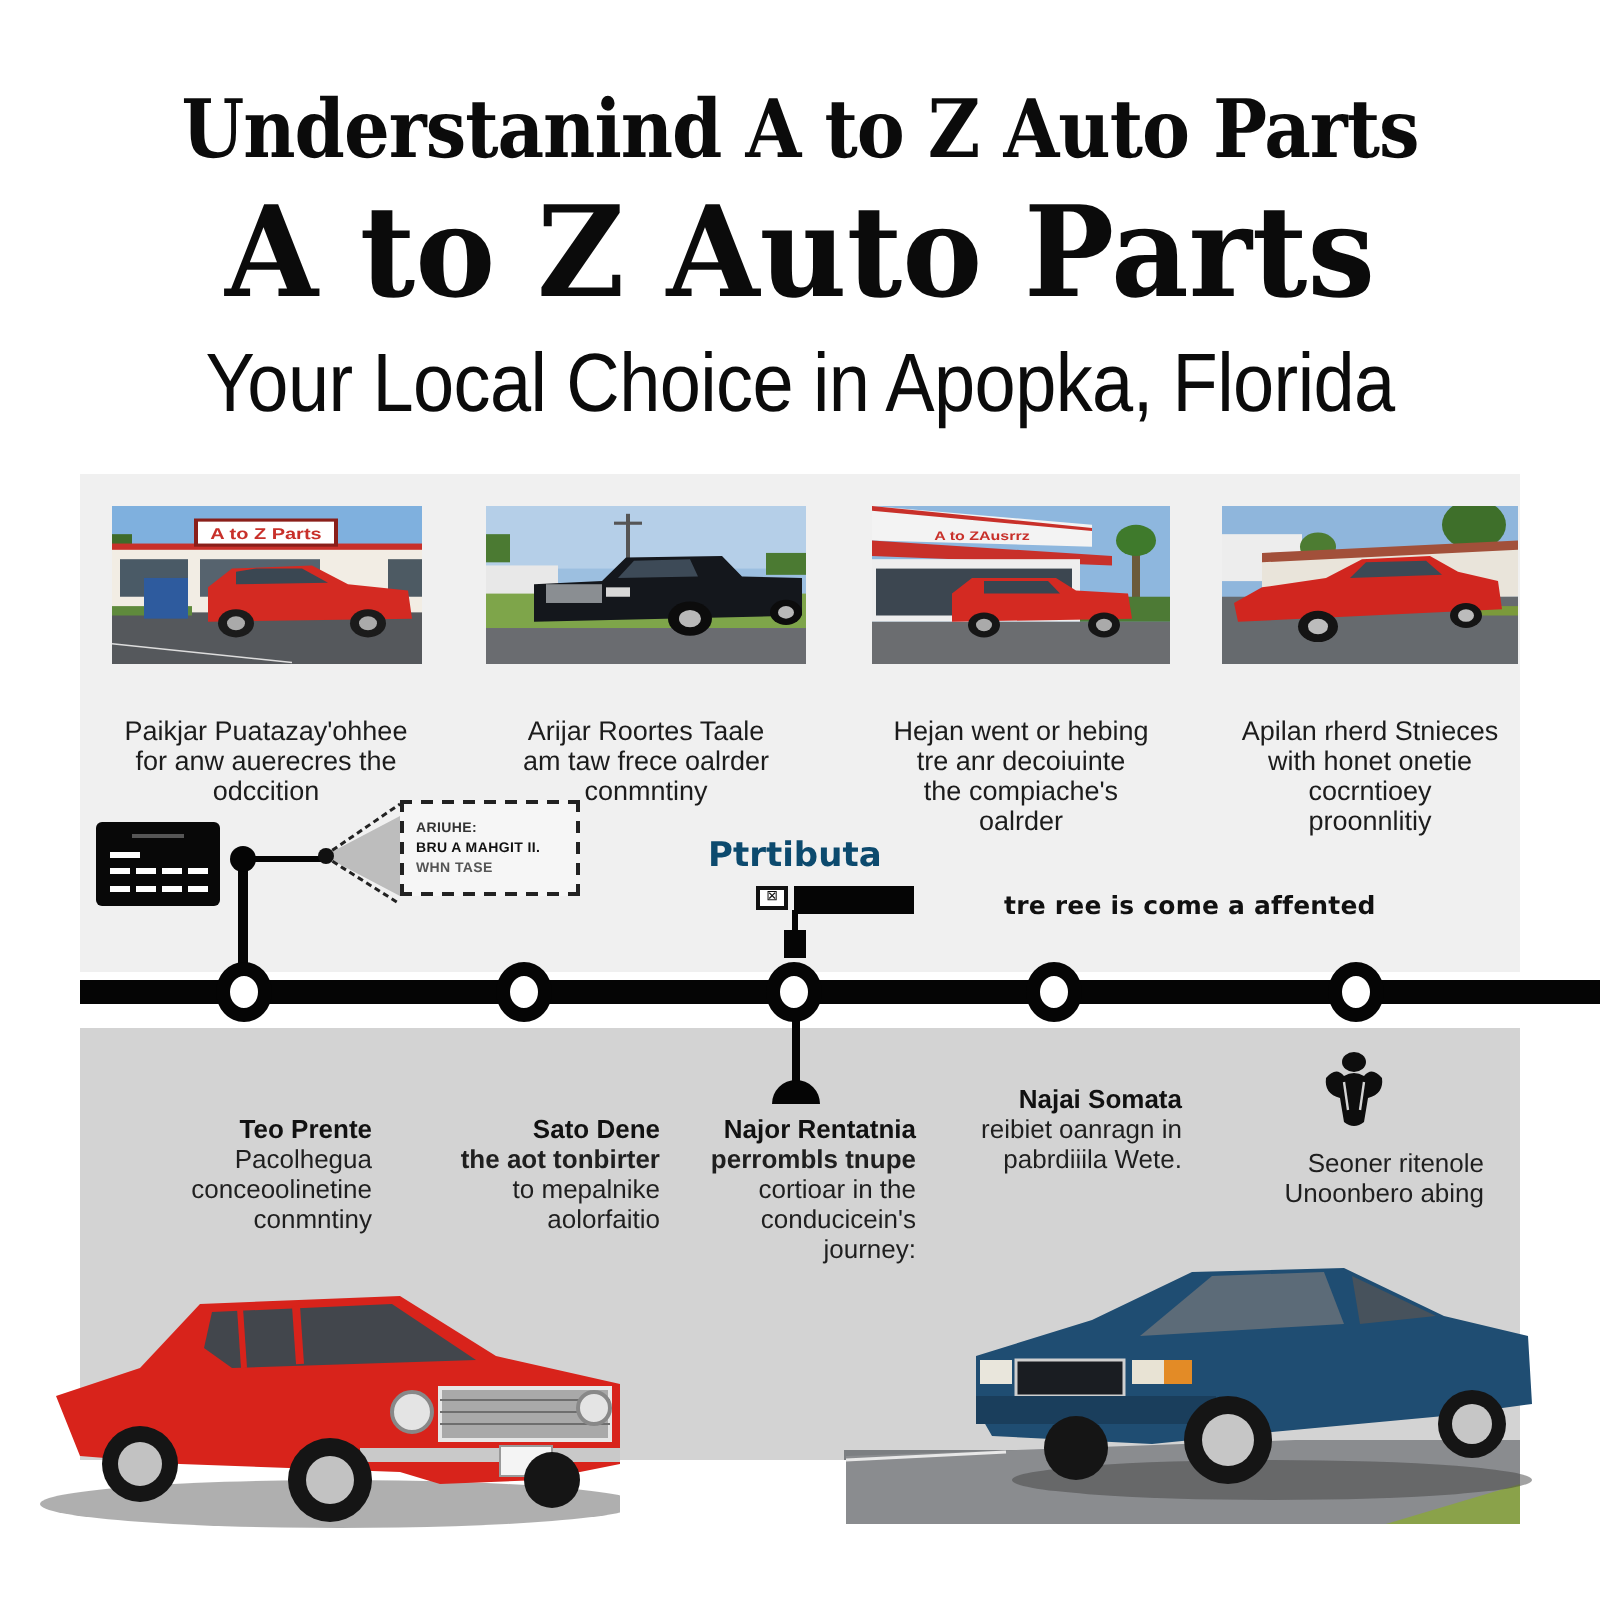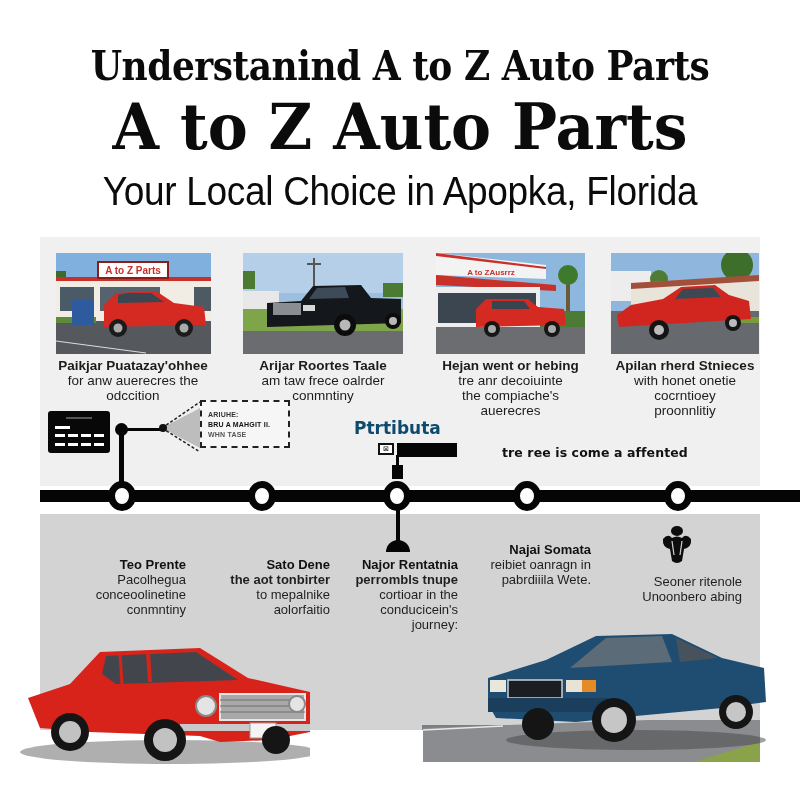--- a/index.html
+++ b/index.html
@@ -12,25 +12,25 @@
           font-family: "DejaVu Serif", "Liberation Serif", serif; font-weight: 900; color: #0b0b0b; }
     .h1.l1 { top: 44px; font-size: 36px; letter-spacing: -0.5px; transform: scaleY(1.12); }
     .h1.l2 { top: 92px; font-size: 60px; letter-spacing: 0px; transform: scaleY(1.05); }
     .h1.l3 { top: 171px; font-family: "Liberation Sans", "DejaVu Sans", sans-serif; font-weight: 400;
              font-size: 37px; letter-spacing: -0.3px; transform: scaleY(1.12); }
 
     
     .top-panel { position: absolute; left: 40px; top: 237px; width: 720px; height: 249px; background: #f0f0f0; }
     .bot-panel { position: absolute; left: 40px; top: 514px; width: 720px; height: 216px; background: #d3d3d3; }
 
-    .photo { position: absolute; top: 253px; height: 101px; overflow: hidden; }
+    .photo { position: absolute; top: 253px; height: 79px; overflow: hidden; }
     .photo svg { width: 100%; height: 100%; display: block; }
 
     .caption { position: absolute; text-align: center; font-size: 13.5px; line-height: 15px; color: #1c1c1c; }
-    .caption .cap-title { font-weight: 700; }
+    .caption .cap-title { font-weight: 400; }
 
     
     .tl-line { position: absolute; left: 40px; top: 490px; width: 760px; height: 12px; background: #050505; }
     .node { position: absolute; top: 481px; width: 28px; height: 30px; border-radius: 50%; background: #fff;
             border: 7px solid #050505; }
     .stem { position: absolute; background: #050505; }
 
     .annot-box { position: absolute; left: 200px; top: 400px; width: 90px; height: 48px;
                  border: 2px dashed #222; background: #f6f6f6; font-size: 7px; font-weight: 700;
                  color: #333; padding: 8px 6px; line-height: 10px; letter-spacing: 0.2px; }
@@ -139,21 +139,21 @@
     <circle cx="56" cy="76" r="8" fill="#161616"></circle>
       <circle cx="56" cy="76" r="4" fill="#aaa"></circle>
     <circle cx="116" cy="76" r="8" fill="#161616"></circle>
       <circle cx="116" cy="76" r="4" fill="#aaa"></circle>
   </svg>
 </div>
 <div class="caption" style="left:428px; top:358px; width:165px;">
   <div class="cap-title">Hejan went or hebing</div>
   <div>tre anr decoiuinte</div>
   <div>the compiache's</div>
-  <div>auerecres</div>
+  <div>oalrder</div>
 </div>
 
 <div class="photo" style="left:611px; width:148px;">
   <svg viewBox="0 0 148 101" preserveAspectRatio="none">
     <rect width="148" height="101" fill="#8fb6dc"></rect>
     <rect x="0" y="18" width="40" height="30" fill="#ededed"></rect>
     <circle cx="126" cy="12" r="16" fill="#3e6f2a"></circle>
     <circle cx="48" cy="26" r="9" fill="#4d7c32"></circle>
     <path d="M20 30 L148 24 L148 58 L20 60 Z" fill="#e9e4da"></path>
     <path d="M20 30 L148 22 L148 28 L20 36 Z" fill="#a2503a"></path>

